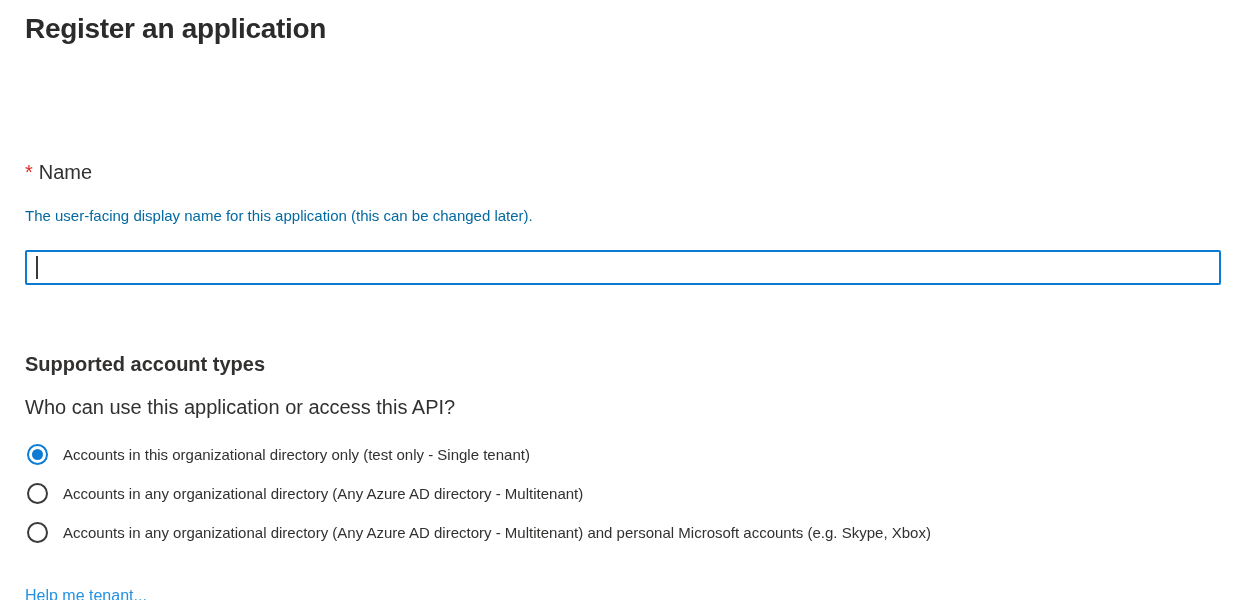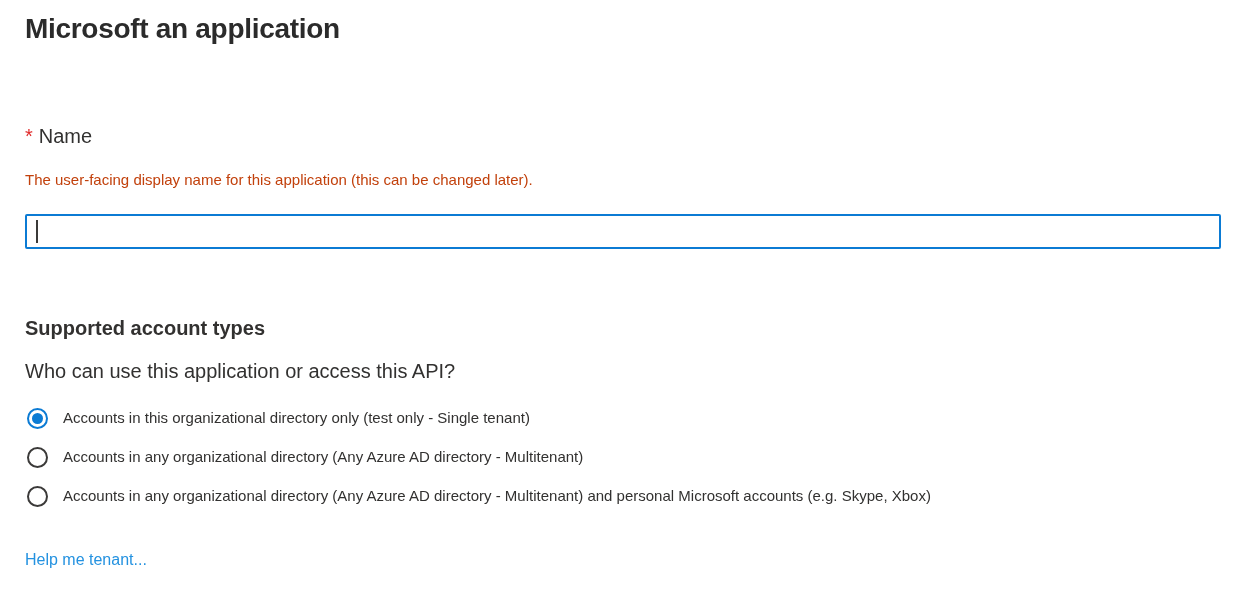--- a/index.html
+++ b/index.html
@@ -18,35 +18,35 @@
   }
   .page-title {
     margin: 0;
     font-size: 28px;
     line-height: 32px;
     font-weight: 600;
     color: #2b2b2b;
     letter-spacing: -0.3px;
   }
   .name-label-row {
-    margin-top: 79px;
+    margin-top: 115px;
     font-size: 20px;
     line-height: 24px;
     font-weight: 400;
     color: #323130;
   }
   .required-marker {
     color: #e02b2b;
     margin-right: 6px;
   }
   .field-desc {
     margin-top: 22px;
     font-size: 15px;
     line-height: 20px;
-    color: #c2410c;
+    color: #0369a1;
   }
   .input-wrap {
     position: relative;
     margin-top: 24px;
     width: 1196px;
     height: 35px;
   }
   .name-input {
     width: 100%;
     height: 100%;
@@ -81,21 +81,21 @@
     margin-top: 21px;
     font-size: 20px;
     line-height: 20px;
     color: #323130;
   }
   .radio-group {
     margin-top: 27px;
   }
   .radio-row {
     display: flex;
-    align-items: flex-start;
+    align-items: center;
     margin-bottom: 18px;
     cursor: pointer;
   }
   .radio-circle {
     flex: 0 0 auto;
     width: 21px;
     height: 21px;
     border: 2px solid #3b3a39;
     border-radius: 50%;
     margin-left: 2px;
@@ -130,21 +130,21 @@
     color: #2492e0;
     text-decoration: none;
     cursor: pointer;
   }
 </style>
 </head>
 <body>
 
 <div class="page">
 
-  <h1 class="page-title">Microsoft an application</h1>
+  <h1 class="page-title">Register an application</h1>
 
   <div class="name-label-row">
     <span class="required-marker">*</span><span>Name</span>
   </div>
 
   <div class="field-desc">The user-facing display name for this application (this can be changed later).</div>
 
   <div class="input-wrap">
     <input class="name-input" type="text" placeholder="" style="">
     <span class="text-caret"></span>

